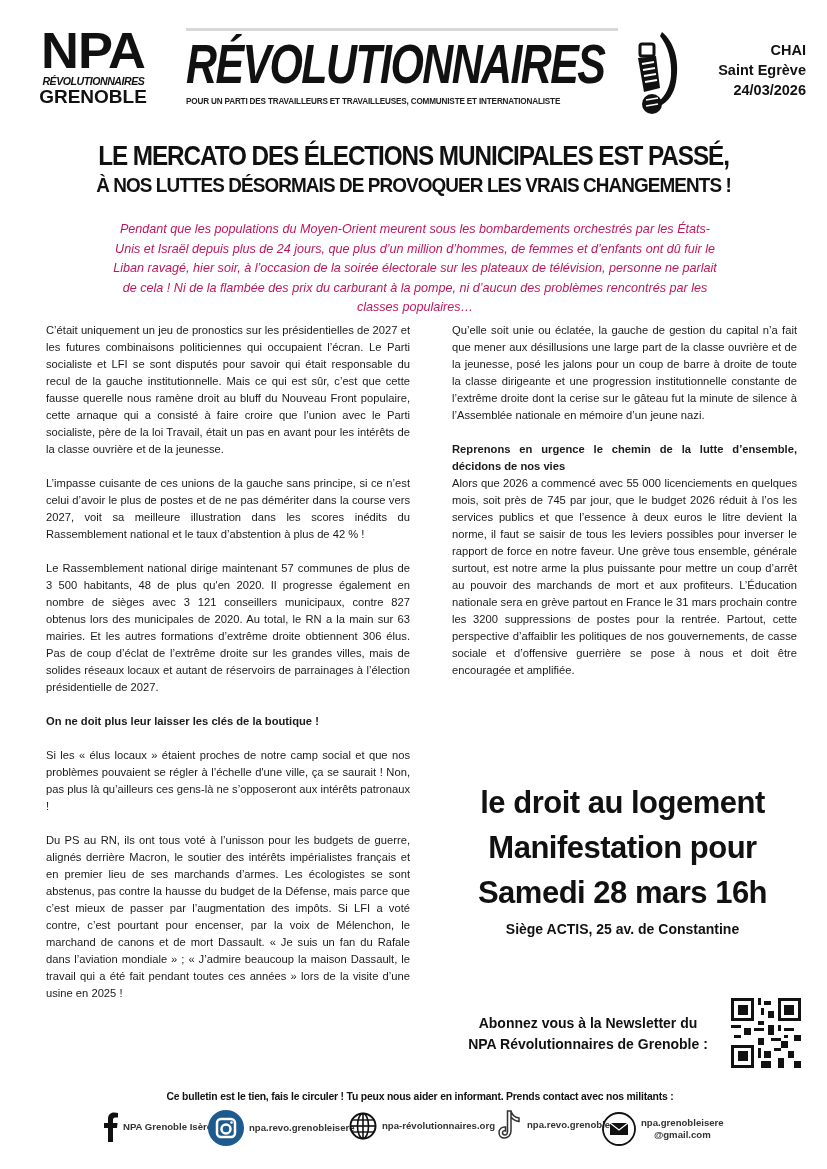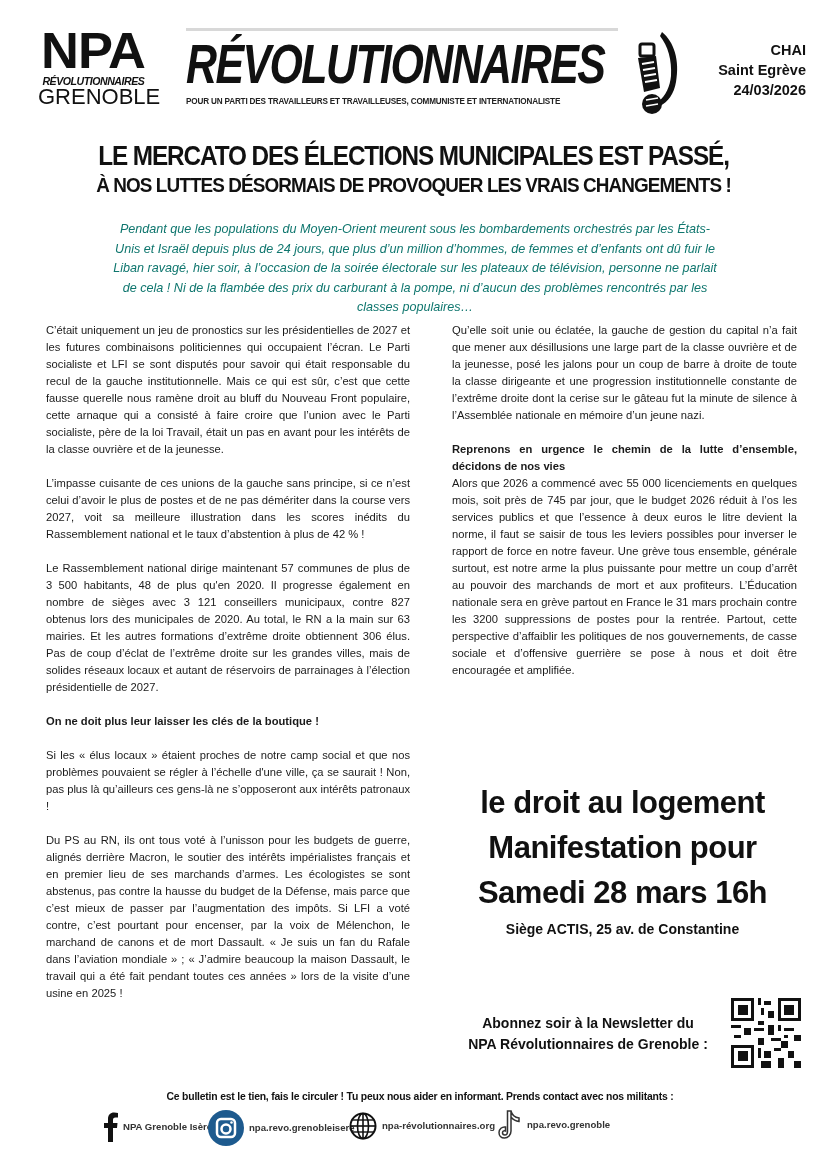--- a/index.html
+++ b/index.html
@@ -3,37 +3,37 @@
 <meta charset="utf-8">
 <style>
   * { box-sizing: border-box; margin: 0; padding: 0; }
   html, body { width: 827px; height: 1169px; background: #fff; overflow: hidden; }
   body { position: relative; font-family: "Liberation Sans", sans-serif; color: #111; }
 
   
   .npa-logo { position: absolute; left: 38px; top: 28px; width: 110px; text-align: center; }
   .npa-logo .big { font-family: "Liberation Sans", sans-serif; font-weight: 900; font-size: 50px; line-height: 46px; letter-spacing: -1px; transform: scaleX(1.05); }
   .npa-logo .sub { font-weight: 700; font-style: italic; font-size: 11.5px; line-height: 14px; letter-spacing: -0.5px; transform: scaleX(0.92); }
-  .npa-logo .city { font-weight: 400; font-size: 22px; line-height: 18px; letter-spacing: 0px; text-align: center; }
+  .npa-logo .city { font-weight: 700; font-size: 19px; line-height: 18px; letter-spacing: 0px; text-align: center; }
 
   .masthead { position: absolute; left: 186px; top: 28px; width: 432px; }
   .masthead .rule { height: 3px; background: #d8d8d8; margin-bottom: 4px; }
   .masthead .title { font-family: "Liberation Sans", sans-serif; font-weight: 900; font-style: italic; font-size: 55px; line-height: 58px; letter-spacing: -2px; transform: scaleX(0.78); transform-origin: left center; white-space: nowrap; width: 560px; }
   .masthead .tagline { font-size: 9.6px; font-weight: 700; letter-spacing: -0.2px; transform: scaleX(0.85); transform-origin: left center; white-space: nowrap; width: 520px; margin-top: 2px; color: #222; }
 
   .emblem { position: absolute; left: 634px; top: 30px; width: 46px; height: 88px; }
 
   .event-info { position: absolute; left: 700px; top: 40px; width: 106px; text-align: right; font-weight: 700; font-size: 14.5px; line-height: 20px; }
 
   
   .headline { position: absolute; left: 20px; top: 140px; width: 787px; text-align: center; }
   .headline .l1 { font-weight: 900; font-size: 27px; line-height: 32px; letter-spacing: -1.2px; transform: scaleX(0.9); white-space: nowrap; }
   .headline .l2 { font-weight: 900; font-size: 21px; line-height: 26px; letter-spacing: -1px; transform: scaleX(0.9); white-space: nowrap; }
 
-  .lede { position: absolute; left: 110px; top: 220px; width: 610px; text-align: center; font-style: italic; font-size: 12.6px; line-height: 19.5px; color: #0f766e; }
+  .lede { position: absolute; left: 110px; top: 220px; width: 610px; text-align: center; font-style: italic; font-size: 12.6px; line-height: 19.5px; color: #be185d; }
 
   
   .col { position: absolute; top: 322px; font-size: 11.2px; line-height: 17px; text-align: justify; color: #1a1a1a; }
   .col-left { left: 46px; width: 364px; }
   .col-right { left: 452px; width: 345px; }
   .col p { margin-bottom: 17px; }
   .col .sec-title { font-weight: 700; margin-bottom: 17px; }
   .col .sec-title.tight { margin-bottom: 0; }
 
   
@@ -108,21 +108,21 @@
 </div>
 
 <div class="event">
   <div class="line">le droit au logement</div>
   <div class="line">Manifestation pour</div>
   <div class="line">Samedi 28 mars 16h</div>
   <div class="place">Siège ACTIS, 25 av. de Constantine</div>
 </div>
 
 <div class="newsletter">
-  <div>Abonnez soir à la Newsletter du</div>
+  <div>Abonnez vous à la Newsletter du</div>
   <div>NPA Révolutionnaires de Grenoble :</div>
 </div>
 
 <svg class="qr" viewBox="0 0 21 21" shape-rendering="crispEdges">
   <rect width="21" height="21" fill="#fff"></rect>
   <g fill="#111">
     <rect x="0" y="0" width="7" height="7"></rect>
       <rect x="1" y="1" width="5" height="5" fill="#fff"></rect>
       <rect x="2" y="2" width="3" height="3"></rect>
     <rect x="14" y="0" width="7" height="7"></rect>
@@ -186,13 +186,24 @@
       <line x1="3.5" y1="20" x2="24.5" y2="20" stroke="#111" stroke-width="1.4"></line>
     </svg>
     <span class="label">npa-révolutionnaires.org</span>
   </div>
   <div class="contact c4">
     <svg width="24" height="32" viewBox="0 0 24 32">
       <path d="M13 2 V22 C13 26 10 29 6.5 29 C3 29 1 26.5 1 23.5 C1 20 4 17.5 7.5 18 V22 C5.5 21.5 4.5 22.5 4.5 23.8 C4.5 25 5.5 26 6.8 26 C8.5 26 9.5 24.8 9.5 22.5 V2 Z M13 2 C14 6 17 8.5 21 9 V12.5 C17.5 12.2 15 10.5 13 8" fill="none" stroke="#333" stroke-width="1.5"></path>
     </svg>
     <span class="label">npa.revo.grenoble</span>
   </div>
+  <div class="contact c5">
+    <svg width="34" height="34" viewBox="0 0 34 34">
+      <circle cx="17" cy="17" r="16" fill="none" stroke="#111" stroke-width="1.8"></circle>
+      <rect x="8" y="11" width="18" height="12" fill="#111"></rect>
+      <path d="M8 11 L17 18 L26 11" fill="none" stroke="#fff" stroke-width="1.2"></path>
+    </svg>
+    <span class="label">
+      <span>npa.grenobleisere</span><br>
+      <span>@gmail.com</span>
+    </span>
+  </div>
 </div>
 
 </body></html>

